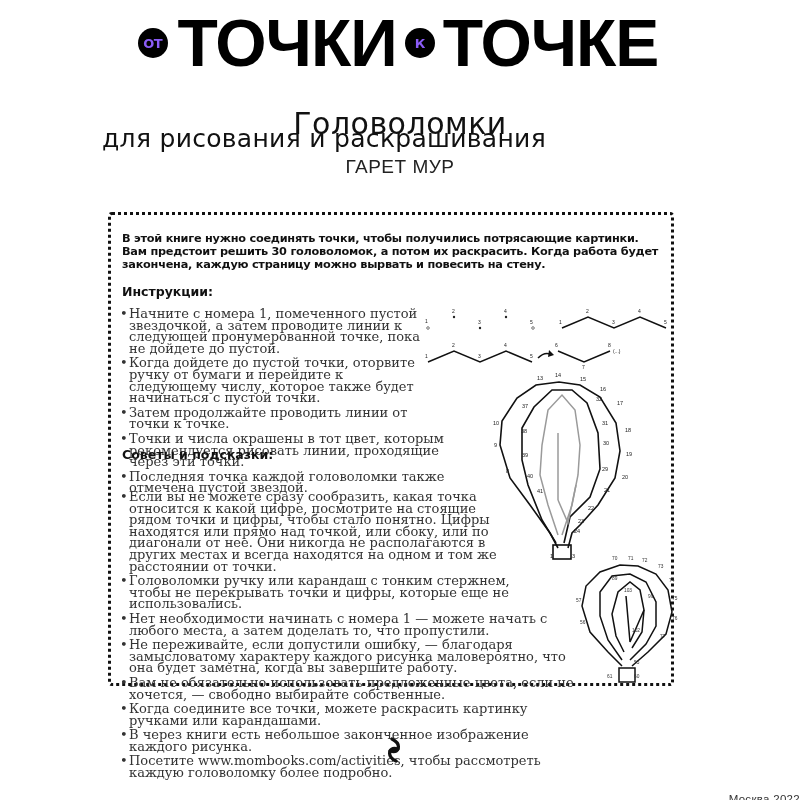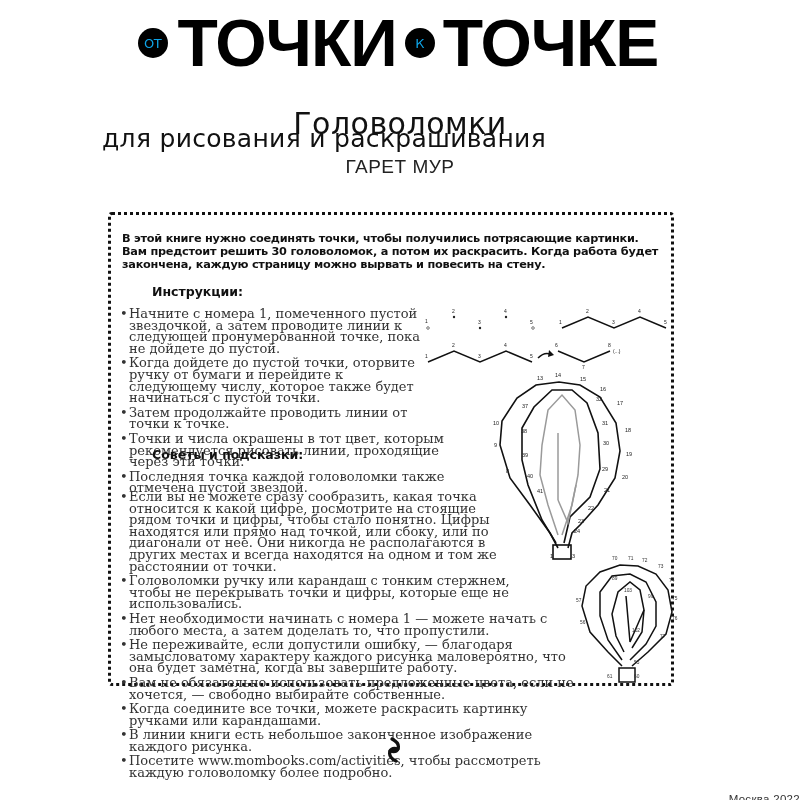--- a/index.html
+++ b/index.html
@@ -1,31 +1,31 @@
 <!DOCTYPE html>
 <html><head>
 <meta charset="utf-8">
 <style>
   html, body { margin: 0; padding: 0; background: #ffffff; }
   body { width: 800px; height: 800px; position: relative; overflow: hidden; font-family: "DejaVu Sans", sans-serif; color: #111; }
 
   .title-row { position: absolute; top: 8px; left: 0; width: 800px; height: 70px; display: flex; align-items: center; justify-content: center; gap: 0; }
-  .dot-badge { width: 30px; height: 30px; border-radius: 50%; background: #000; color: #0ea5e9; display: flex; align-items: center; justify-content: center; font-family: "DejaVu Sans", sans-serif; font-weight: normal; font-size: 13px; letter-spacing: -0.5px; }
+  .dot-badge { width: 30px; height: 30px; border-radius: 50%; background: #000; color: #8b5cf6; display: flex; align-items: center; justify-content: center; font-family: "DejaVu Sans", sans-serif; font-weight: bold; font-size: 13px; letter-spacing: -0.5px; }
   .big-word { font-family: "Liberation Sans", sans-serif; font-weight: bold; font-size: 66px; letter-spacing: -1px; line-height: 1; margin: 0 4px; color: #000; }
   .badge-from { margin-right: 6px; }
   .badge-to { margin: 0 4px; }
 
   .subtitle-1 { position: absolute; top: 106px; left: 0; width: 800px; text-align: center; font-family: "DejaVu Sans", sans-serif; font-size: 30px; font-weight: normal; color: #111; letter-spacing: 0.5px; }
   .subtitle-2 { position: absolute; top: 124px; left: 0; width: 648px; text-align: center; font-family: "DejaVu Sans", sans-serif; font-size: 25px; color: #111; letter-spacing: 0.3px; }
   .author { position: absolute; top: 156px; left: 0; width: 800px; text-align: center; font-family: "Liberation Sans", sans-serif; font-size: 19px; color: #222; letter-spacing: 0.5px; }
 
   .box { position: absolute; left: 108px; top: 212px; width: 566px; height: 474px; border: 3px dotted #111; border-radius: 4px; box-sizing: border-box; }
 
   .intro { position: absolute; left: 122px; top: 232px; width: 540px; font-family: "DejaVu Sans", sans-serif; font-size: 11.3px; line-height: 13px; font-weight: bold; color: #111; letter-spacing: -0.25px; }
-  .section-head { position: absolute; left: 122px; font-family: "DejaVu Sans", sans-serif; font-size: 12.5px; font-weight: bold; color: #111; margin-left: 30px; }
+  .section-head { position: absolute; left: 122px; font-family: "DejaVu Sans", sans-serif; font-size: 12.5px; font-weight: bold; color: #111; }
   .sec-instr { top: 284px; }
   .sec-tips { top: 447px; }
 
   ul.bullets { position: absolute; left: 118px; margin: 0; padding: 0; list-style: none; font-family: "DejaVu Serif", serif; font-size: 13px; line-height: 11.6px; color: #333; }
   ul.bullets li { position: relative; padding-left: 11px; margin-bottom: 3px; }
   ul.bullets li::before { content: "•"; position: absolute; left: 2px; top: 0; color: #333; }
   .instr-list { top: 308px; width: 302px; }
   .instr-list li:nth-child(4) { width: 350px; }
   .instr-list li:nth-child(5) { width: 350px; }
   .tips-list { top: 491px; width: 470px; }
@@ -69,21 +69,21 @@
 </ul>
 
 <div class="section-head sec-tips">Советы и подсказки:</div>
 <ul class="bullets tips-list">
   <li>Если вы не можете сразу сообразить, какая точка относится к какой цифре, посмотрите на стоящие рядом точки и цифры, чтобы стало понятно. Цифры находятся или прямо над точкой, или сбоку, или по диагонали от нее. Они никогда не располагаются в других местах и всегда находятся на одном и том же расстоянии от точки.</li>
   <li>Головоломки ручку или карандаш с тонким стержнем, чтобы не перекрывать точки и цифры, которые еще не использовались.</li>
   <li>Нет необходимости начинать с номера 1 — можете начать с любого места, а затем доделать то, что пропустили.</li>
   <li>Не переживайте, если допустили ошибку, — благодаря замысловатому характеру каждого рисунка маловероятно, что она будет заметна, когда вы завершите работу.</li>
   <li>Вам не обязательно использовать предложенные цвета, если не хочется, — свободно выбирайте собственные.</li>
   <li>Когда соедините все точки, можете раскрасить картинку ручками или карандашами.</li>
-  <li>В линии книги есть небольшое законченное изображение каждого рисунка.</li>
+  <li>В через книги есть небольшое законченное изображение каждого рисунка.</li>
   <li>Посетите www.mombooks.com/activities, чтобы рассмотреть каждую головоломку более подробно.</li>
 </ul>
 
 <svg class="diagram" viewBox="0 0 250 70" width="250" height="70">
 
   <g fill="#222" font-size="5">
     <circle cx="8" cy="28" r="1.3" fill="none" stroke="#222" stroke-width="0.6"></circle>
     <text x="5" y="23">1</text>
     <circle cx="34" cy="17" r="1.2"></circle>
       <text x="32" y="13">2</text>

